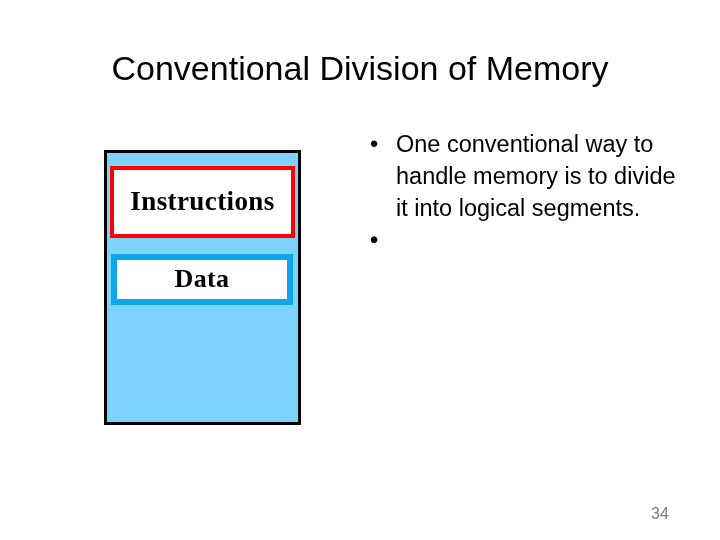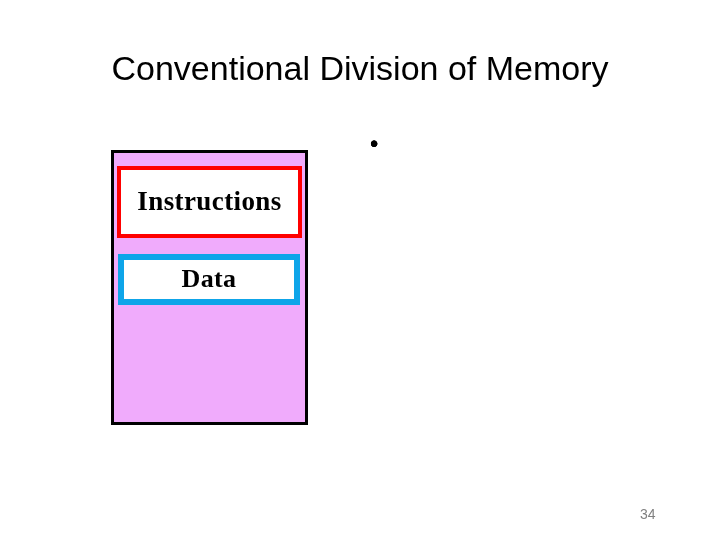--- a/index.html
+++ b/index.html
@@ -36,27 +36,27 @@
     line-height: 42px;
     font-weight: 400;
     letter-spacing: 0px;
     color: #000000;
     white-space: nowrap;
   }
 
   
   .memory-diagram {
     position: absolute;
-    left: 111px;
+    left: 104px;
     top: 150px;
     width: 197px;
     height: 275px;
     box-sizing: border-box;
     border: 3px solid #000000;
-    background: #f0abfc;
+    background: #7dd3fc;
   }
 
   .segment {
     position: absolute;
     box-sizing: border-box;
     background: #ffffff;
     display: flex;
     align-items: center;
     justify-content: center;
     font-family: "Liberation Serif", serif;
@@ -122,21 +122,22 @@
   .bullet-text {
     display: block;
   }
 
   
   .page-number {
     position: absolute;
     left: 640px;
     top: 505px;
     width: 40px;
-    font-size: 14px;
+    text-align: center;
+    font-size: 16px;
     line-height: 18px;
     color: #808080;
   }
 </style>
 </head>
 <body>
 
 <div class="slide">
 
   <div class="slide-title">Conventional Division of Memory</div>
@@ -151,20 +152,21 @@
       <span class="segment-label">Data</span>
     </div>
 
   </div>
 
   <div class="body-text">
     <ul class="bullet-list">
 
       <li class="bullet-item">
         <span class="bullet-marker">•</span>
+        <span class="bullet-text">One conventional way to handle memory is to divide it into logical segments.</span>
       </li>
 
       <li class="bullet-item">
         <span class="bullet-marker">•</span>
       </li>
 
       <li class="bullet-item">
         <span class="bullet-marker">•</span>
       </li>
 

